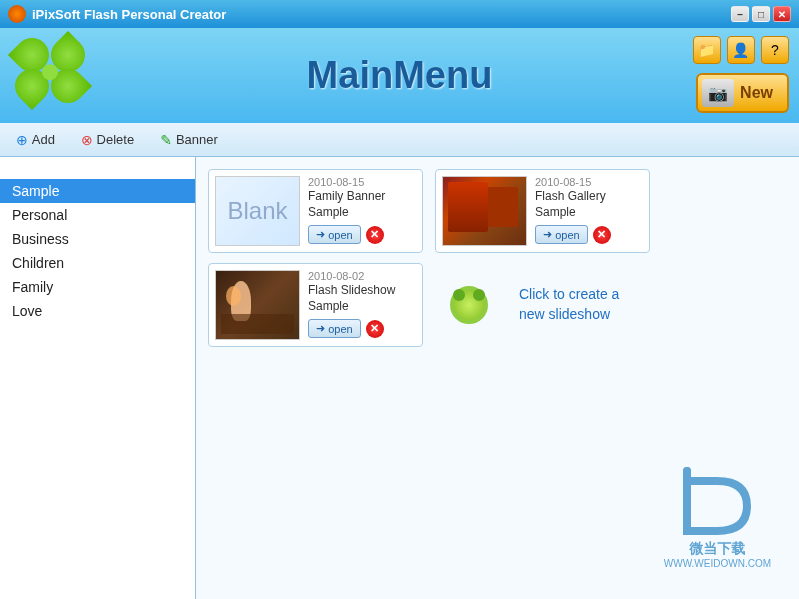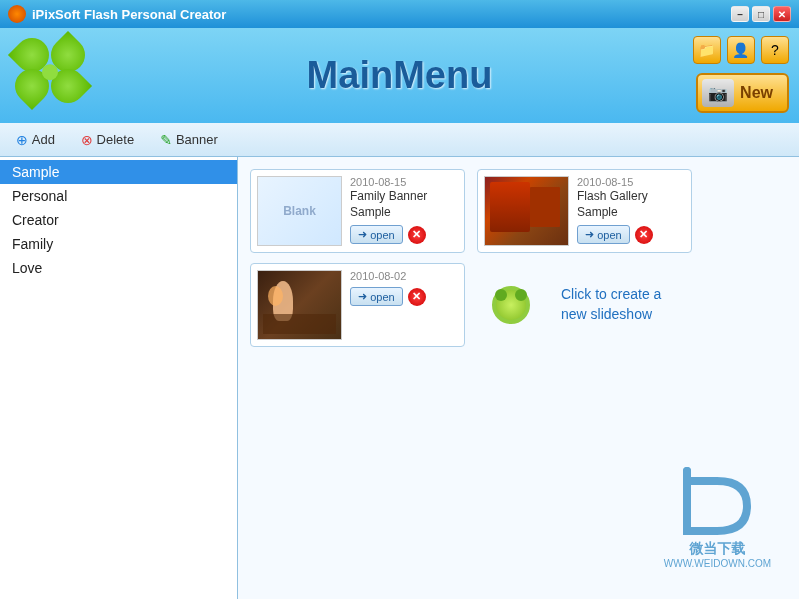--- a/index.html
+++ b/index.html
@@ -99,23 +99,23 @@
     .toolbar-icon-ren { color: #20a020; font-size: 14px; }
 
     
     .main-content {
       display: flex;
       height: calc(599px - 28px - 95px - 34px);
     }
 
     
     .sidebar {
-      width: 238px; background: white;
+      width: 196px; background: white;
       border-right: 1px solid #90c0e0;
-      padding: 3px 0;
+      padding: 22px 0;
     }
     .sidebar-item {
       padding: 4px 12px; font-size: 14px; cursor: pointer; color: #222;
     }
     .sidebar-item.active { background: #3090e8; color: white; }
 
     
     .content-area {
       flex: 1; background: #f5faff;
       padding: 12px; overflow-y: auto;
@@ -130,21 +130,21 @@
       position: relative;
     }
     .project-thumb {
       width: 85px; height: 70px; flex-shrink: 0; border: 1px solid #ccc;
       overflow: hidden; display: flex; align-items: center; justify-content: center;
     }
     .thumb-blank {
       background: linear-gradient(135deg, #e8f4ff, #d0e8ff);
       width: 100%; height: 100%;
       display: flex; align-items: center; justify-content: center;
-      font-size: 12px; font-weight: bold; color: #90aacc;
+      font-size: 24px; font-weight: normal; color: #90aacc;
     }
     .thumb-photo1 {
       background: linear-gradient(135deg, #8b4513 0%, #cd853f 40%, #8b4513 100%);
       width: 100%; height: 100%;
     }
     .project-info { flex: 1; display: flex; flex-direction: column; gap: 1px; }
     .project-date { font-size: 11px; color: #888; }
     .project-name { font-size: 12px; color: #333; font-weight: 500; line-height: 1.3; }
     .project-actions { display: flex; align-items: center; gap: 5px; margin-top: 4px; }
     .open-btn {
@@ -231,21 +231,22 @@
     <span class="toolbar-icon-ren">✎</span>
     <span>Banner</span>
   </div>
 </div>
 
 <div class="main-content">
 
   <div class="sidebar">
     <div class="sidebar-item active">Sample</div>
     <div class="sidebar-item">Personal</div>
-    <div class="sidebar-item">Creator</div>
+    <div class="sidebar-item">Business</div>
+    <div class="sidebar-item">Children</div>
     <div class="sidebar-item">Family</div>
     <div class="sidebar-item">Love</div>
   </div>
 
   <div class="content-wrapper">
     <div class="content-area">
       <div class="content-row">
 
         <div class="project-card">
           <div class="project-thumb">
@@ -291,20 +292,21 @@
         <div class="project-card">
           <div class="project-thumb">
             <div style="width:100%; height:100%; background: linear-gradient(135deg, #3a2010, #6b4020, #4a3015); position:relative; overflow:hidden;">
               <div style="position:absolute; top:10px; left:15px; width:20px; height:40px; background: rgba(255,200,150,0.8); border-radius: 50% 50% 30% 30%;"></div>
               <div style="position:absolute; top:15px; left:10px; width:15px; height:20px; background: rgba(255,180,100,0.7); border-radius:50%;"></div>
               <div style="position:absolute; bottom:5px; left:5px; right:5px; height:20px; background: rgba(80,40,10,0.6);"></div>
             </div>
           </div>
           <div class="project-info">
             <div class="project-date">2010-08-02</div>
+            <div class="project-name">Flash Slideshow Sample</div>
             <div class="project-actions">
               <div class="open-btn">
                 <span>➜</span>
                 <span>open</span>
               </div>
               <div class="delete-btn">✕</div>
             </div>
           </div>
         </div>
 

